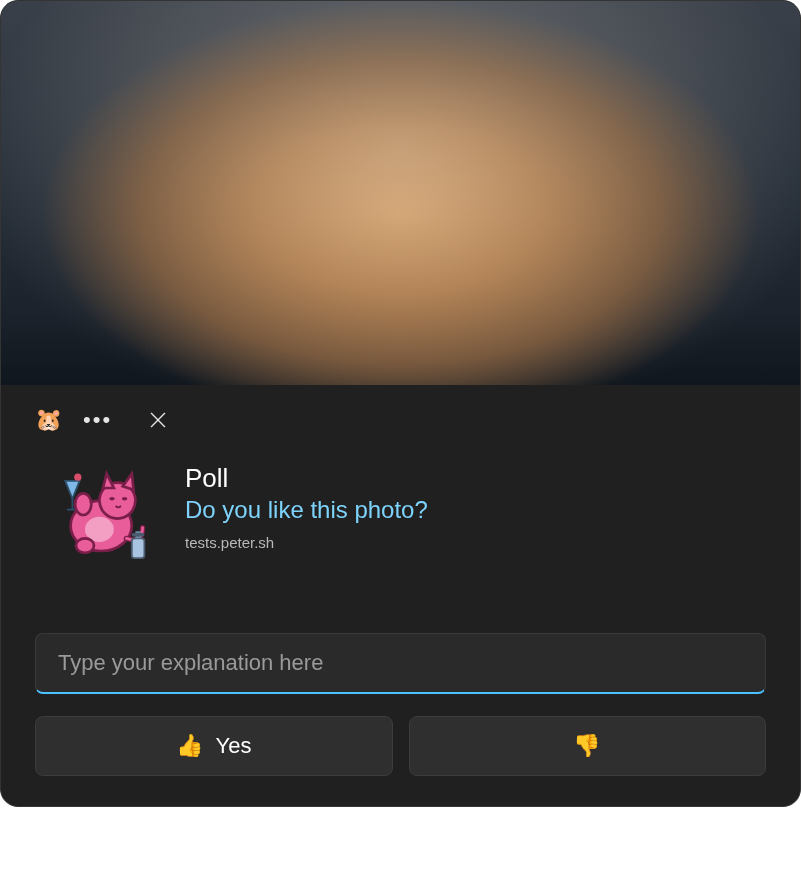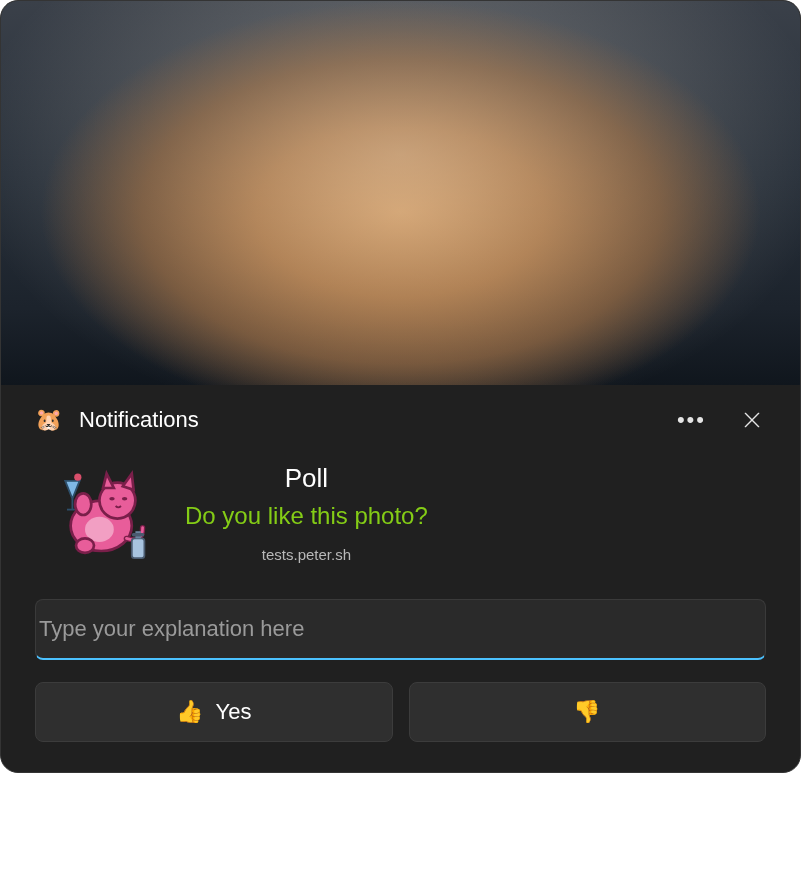--- a/index.html
+++ b/index.html
@@ -90,31 +90,29 @@
       align-items: center;
       justify-content: center;
     }
     .avatar svg {
       width: 100%;
       height: 100%;
     }
     .text-block {
       display: flex;
       flex-direction: column;
-      gap: 6px;
       padding-top: 2px;
-      text-align: center;
     }
     .poll-title {
       color: #ffffff;
       font-size: 26px;
       font-weight: 400;
     }
     .poll-body {
-      color: #84cc16;
+      color: #7dd3fc;
       font-size: 24px;
       font-weight: 400;
       margin-top: 2px;
     }
     .poll-source {
       color: #b8b8b8;
       font-size: 15px;
       font-weight: 400;
       margin-top: 10px;
     }
@@ -122,23 +120,24 @@
       padding: 8px 34px 14px 34px;
     }
     .explanation-input {
       width: 100%;
       background: #2a2a2a;
       border: 1px solid #3a3a3a;
       border-bottom: 2px solid #4cc2ff;
       border-radius: 8px;
       color: #ffffff;
       font-size: 22px;
-      padding: 16px 3px;
+      padding: 16px 22px;
       outline: none;
       font-family: inherit;
+      margin-top: 34px;
     }
     .explanation-input::placeholder {
       color: #9a9a9a;
     }
     .button-row {
       display: flex;
       gap: 16px;
       padding: 8px 34px 30px 34px;
     }
     .action-button {
@@ -163,21 +162,20 @@
   </style>
 </head>
 <body>
 
 <div class="notification-card">
 
   <div class="hero-image"></div>
 
   <div class="header-row">
     <span class="app-icon">🐹</span>
-    <span class="app-title">Notifications</span>
     <div class="header-actions">
       <span class="more-icon">•••</span>
       <span class="close-icon">
         <svg viewBox="0 0 24 24" fill="none" stroke="currentColor" stroke-width="1.6" stroke-linecap="round">
           <line x1="4" y1="4" x2="20" y2="20"></line>
           <line x1="20" y1="4" x2="4" y2="20"></line>
         </svg>
       </span>
     </div>
   </div>

